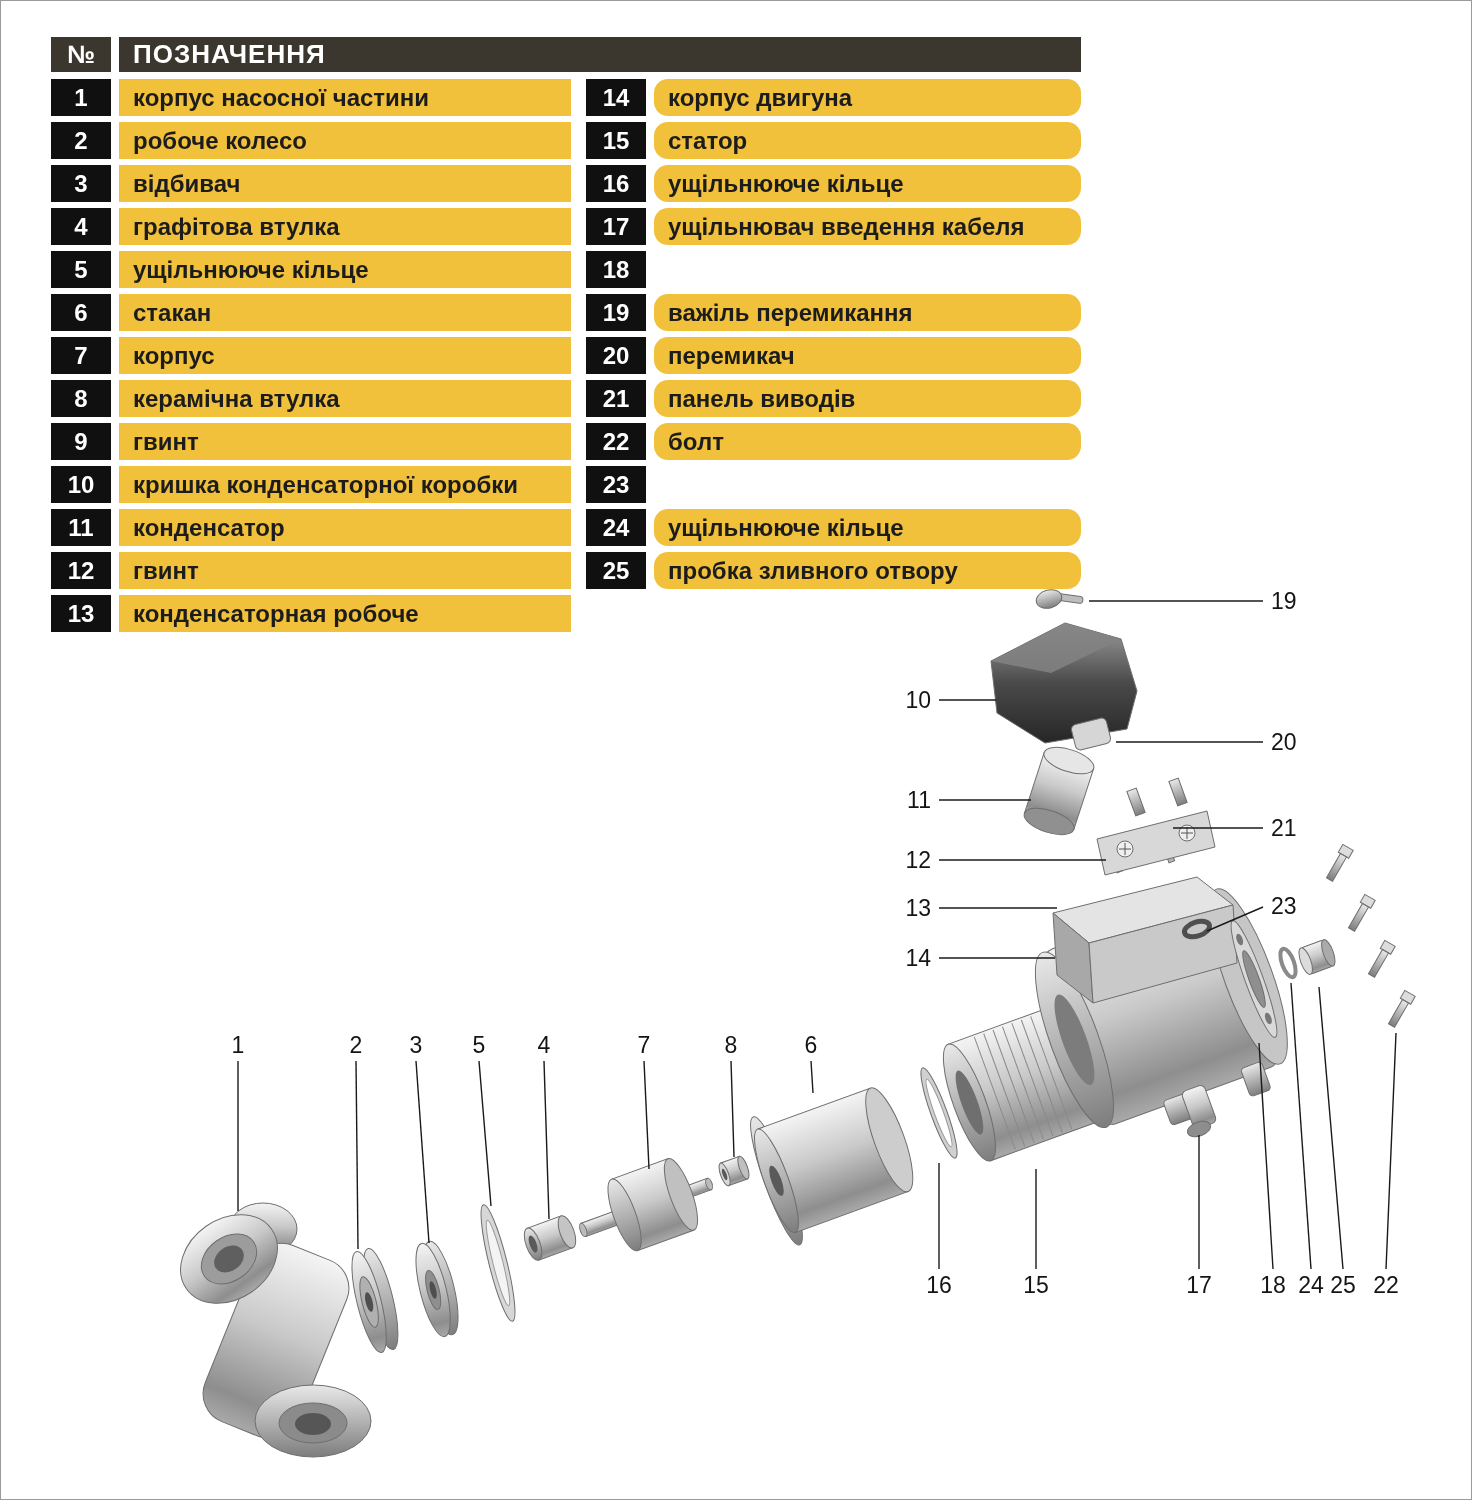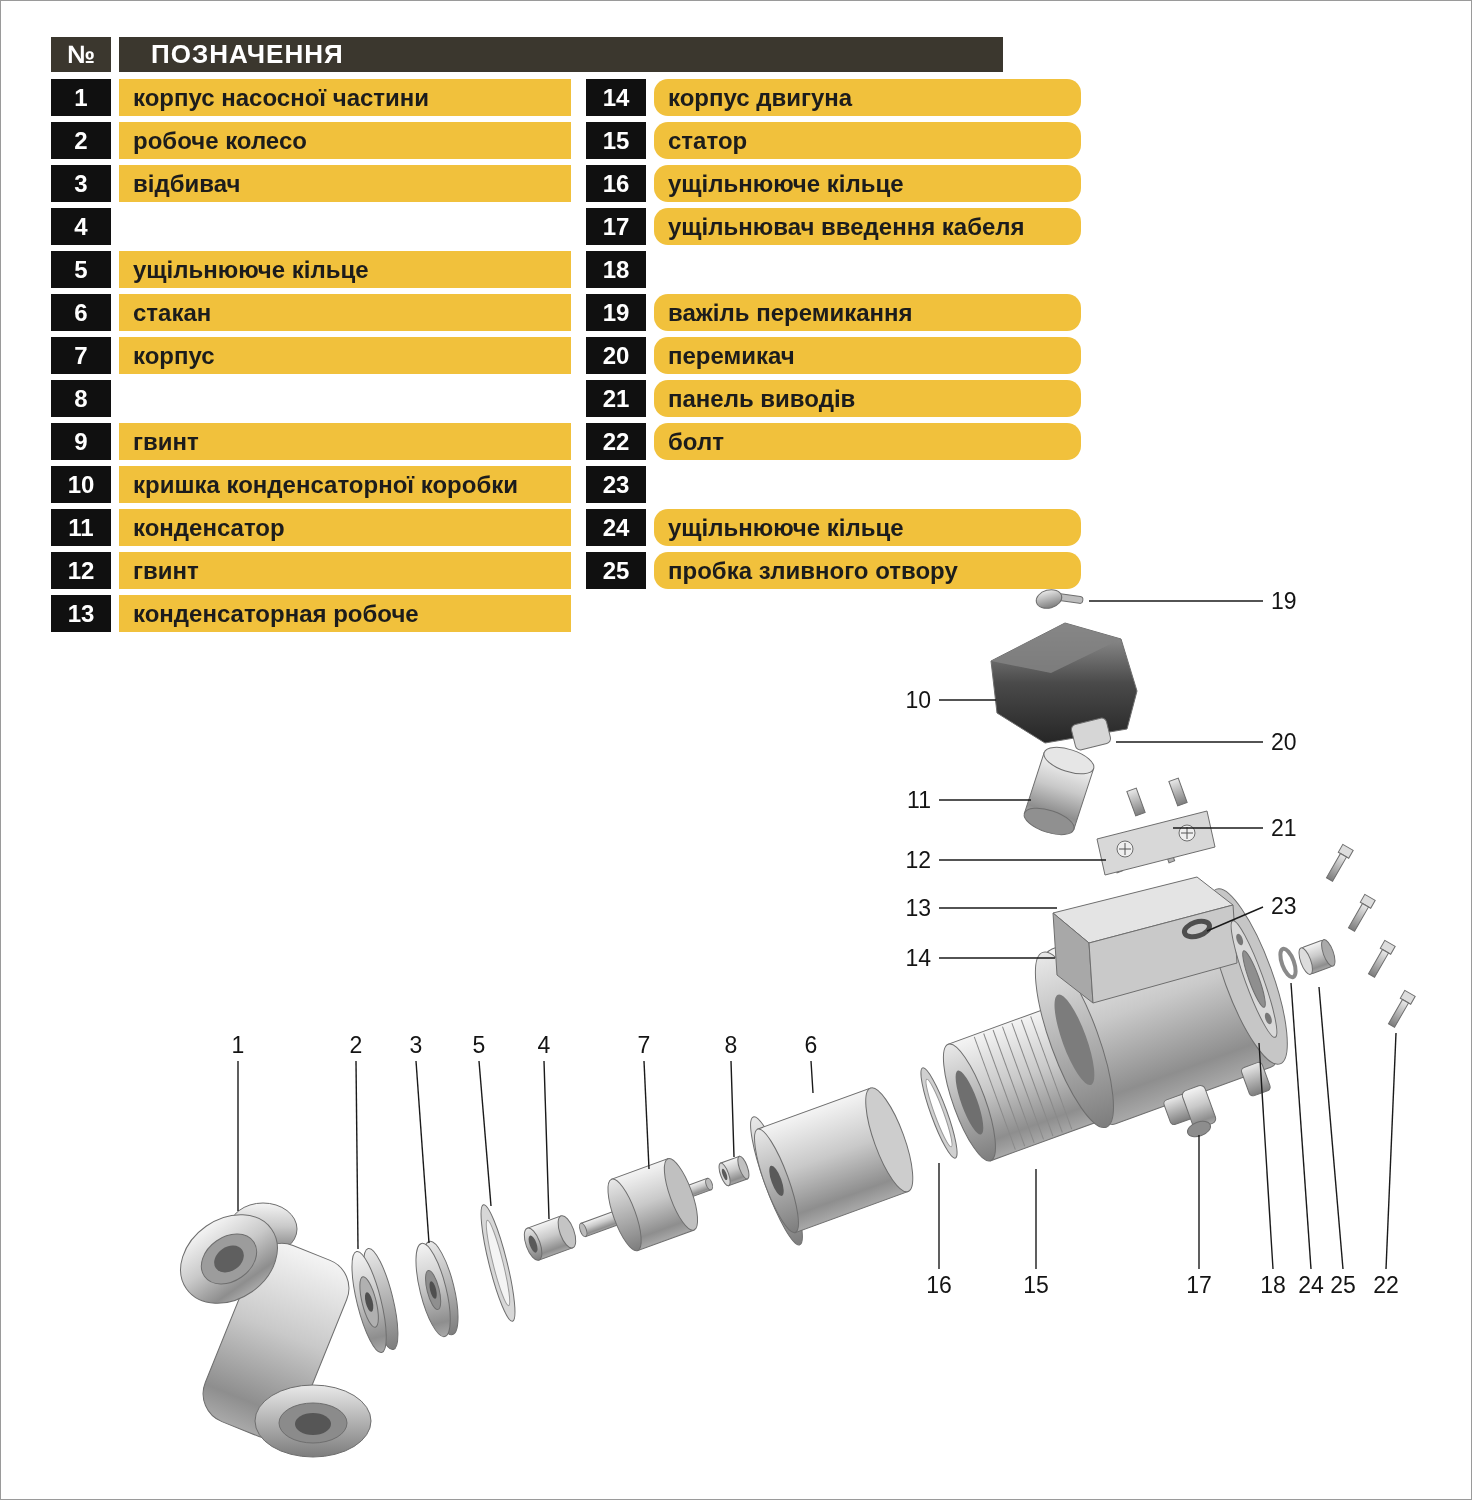--- a/index.html
+++ b/index.html
@@ -6,22 +6,22 @@
   .page{
     position:relative;width:1472px;height:1500px;background:#ffffff;
     border:1px solid #9a9a9a;box-sizing:border-box;overflow:hidden;
     font-family:"Liberation Sans",sans-serif;
   }
   
   .hdr-row{position:absolute;left:50px;top:36px;display:flex;gap:8px;}
   .hdr-num{width:60px;height:35px;background:#3B372E;color:#fff;
     display:flex;align-items:center;justify-content:center;
     font-size:25px;font-weight:700;}
-  .hdr-title{width:884px;height:35px;background:#3B372E;color:#fff;
-    display:flex;align-items:center;padding-left:32px;box-sizing:border-box;
+  .hdr-title{width:962px;height:35px;background:#3B372E;color:#fff;
+    display:flex;align-items:center;padding-left:14px;box-sizing:border-box;
     font-size:26px;font-weight:700;letter-spacing:1px;}
   .col{position:absolute;top:78px;}
   .col-left{left:50px;}
   .col-right{left:585px;}
   .prow{display:flex;gap:8px;margin-bottom:6px;}
   .prow .num{width:60px;height:37px;background:#101010;color:#fff;
     display:flex;align-items:center;justify-content:center;
     font-size:24px;font-weight:700;}
   .prow .lbl{height:37px;background:#F1C13C;display:flex;align-items:center;
     padding-left:14px;box-sizing:border-box;font-size:24px;font-weight:700;
@@ -52,35 +52,37 @@
     <div class="prow">
         <div class="num">2</div>
         <div class="lbl">робоче колесо</div>
       </div>
     <div class="prow">
         <div class="num">3</div>
         <div class="lbl">відбивач</div>
       </div>
     <div class="prow">
         <div class="num">4</div>
+        <div class="lbl">графітова втулка</div>
       </div>
     <div class="prow">
         <div class="num">5</div>
         <div class="lbl">ущільнююче кільце</div>
       </div>
     <div class="prow">
         <div class="num">6</div>
         <div class="lbl">стакан</div>
       </div>
     <div class="prow">
         <div class="num">7</div>
         <div class="lbl">корпус</div>
       </div>
     <div class="prow">
         <div class="num">8</div>
+        <div class="lbl">керамічна втулка</div>
       </div>
     <div class="prow">
         <div class="num">9</div>
         <div class="lbl">гвинт</div>
       </div>
     <div class="prow">
         <div class="num">10</div>
         <div class="lbl">кришка конденсаторної коробки</div>
       </div>
     <div class="prow">

